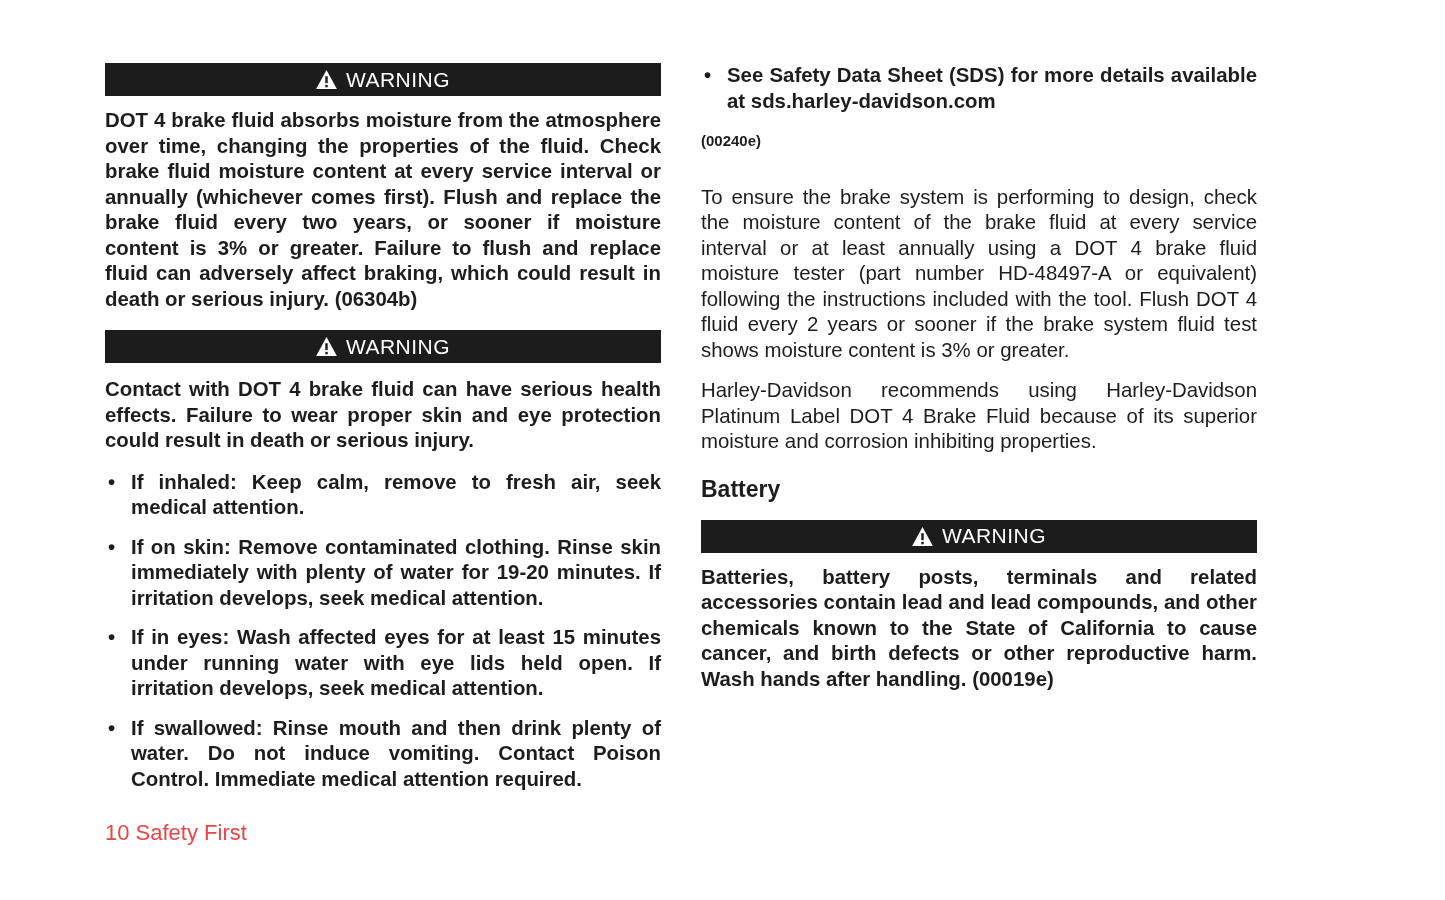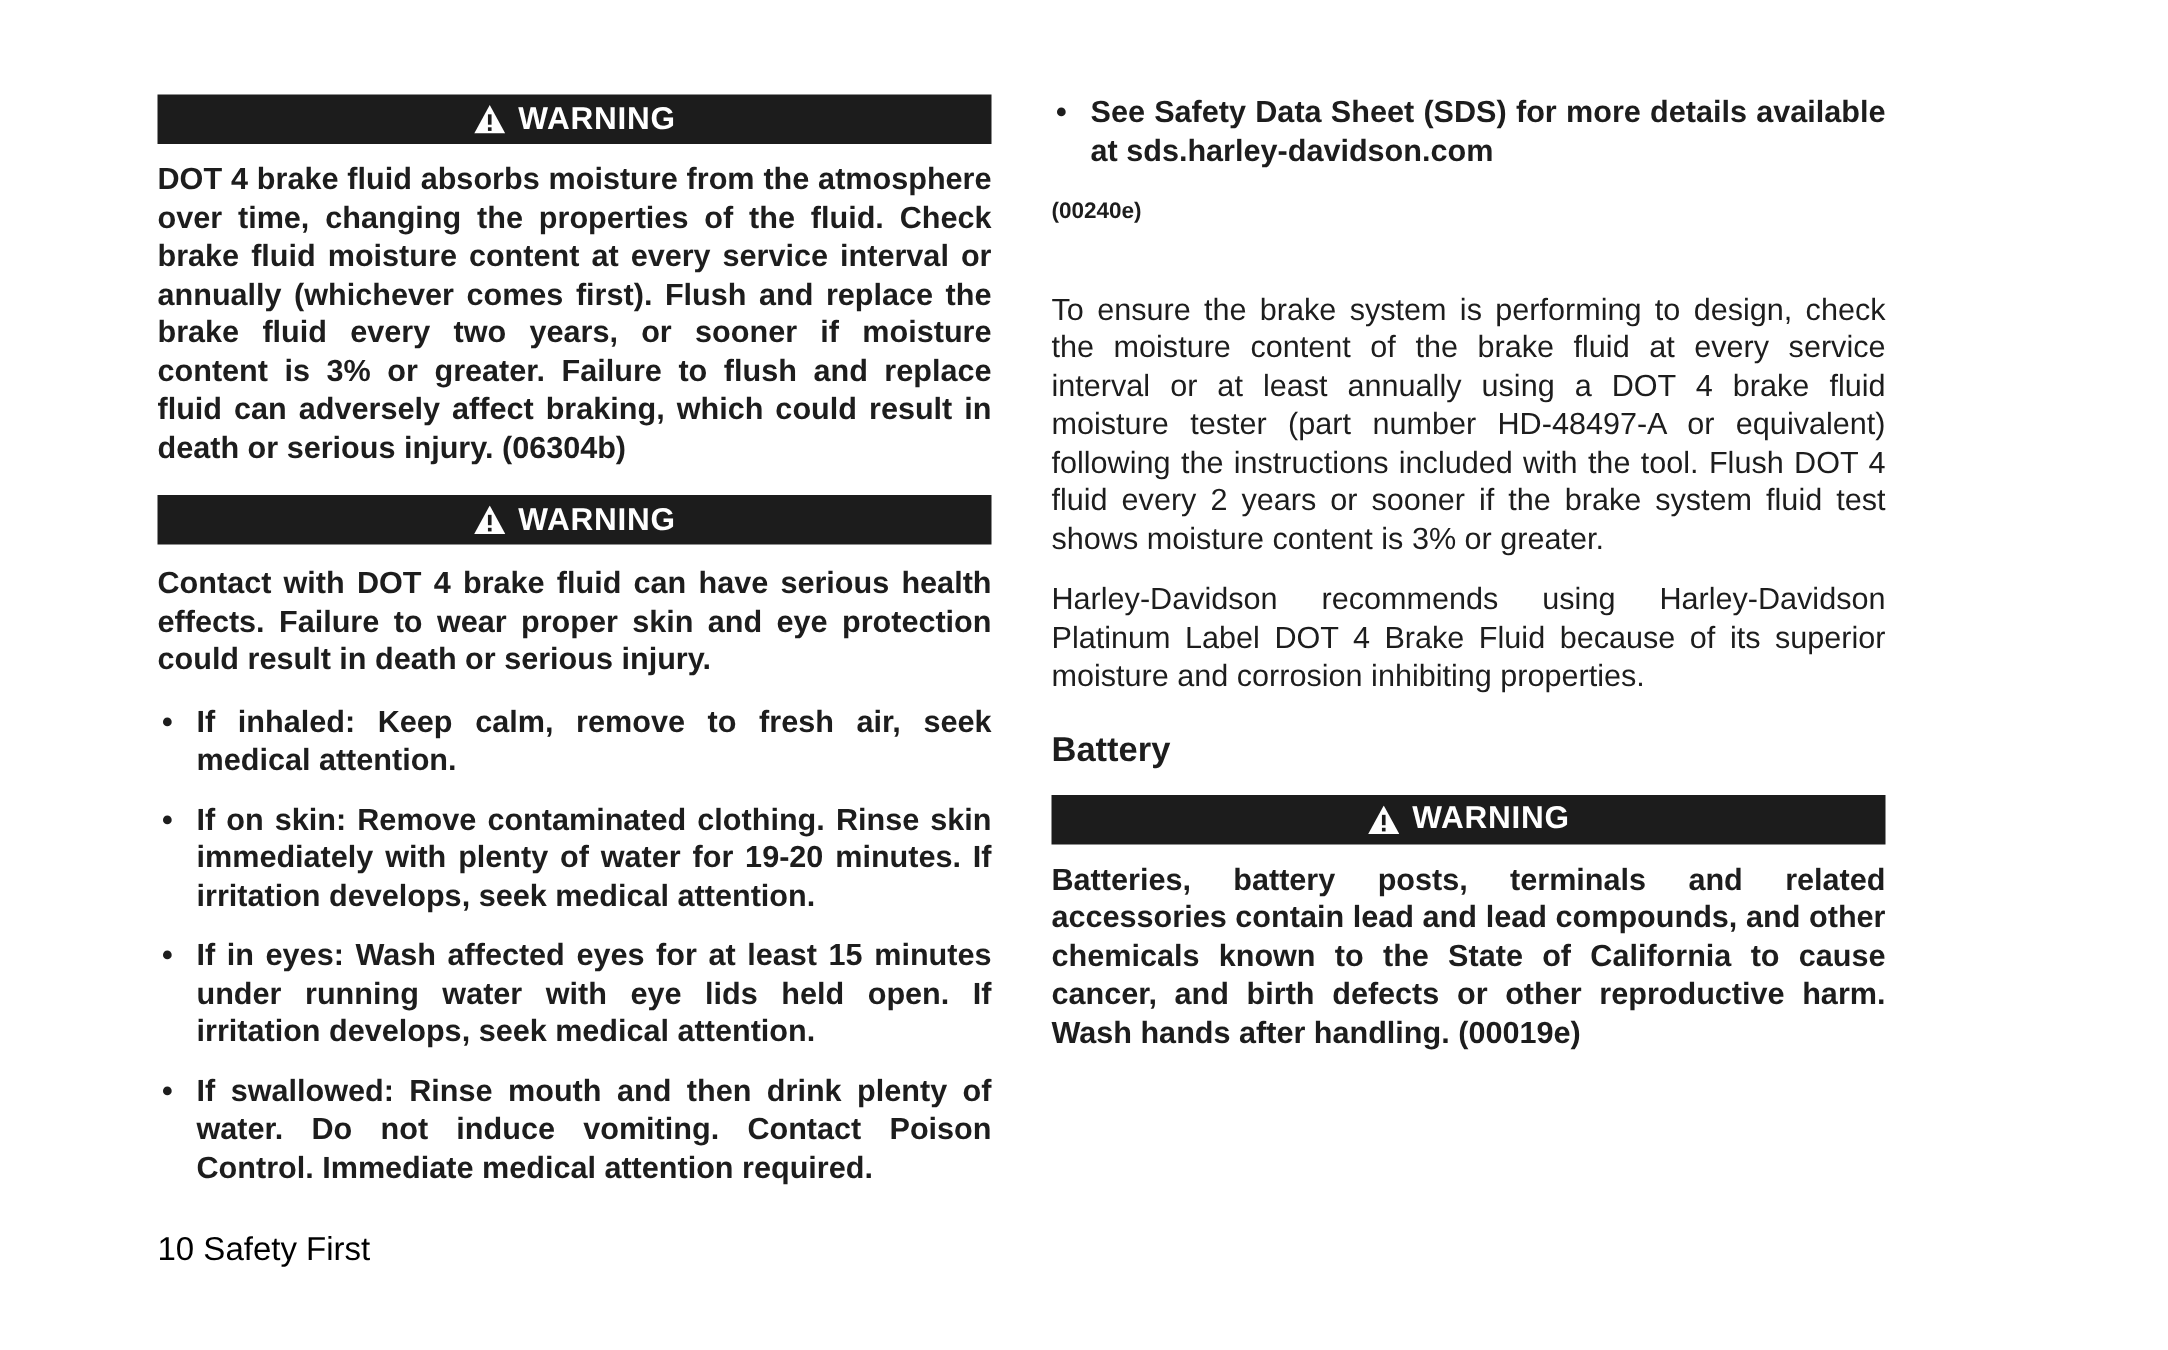--- a/index.html
+++ b/index.html
@@ -25,21 +25,21 @@
   .col-right { left: 701px; }
 
   .warn-banner {
     background: #1c1c1c;
     color: #ffffff;
     height: 33px;
     display: flex;
     align-items: center;
     justify-content: center;
     gap: 9px;
-    font-weight: bold;
+    font-weight: normal;
     font-size: 21px;
     letter-spacing: 0.5px;
   }
   .warn-banner svg { display: block; }
 
   .para {
     font-size: 20.4px;
     line-height: 25.5px;
     text-align: justify;
   }
@@ -65,41 +65,41 @@
   .bullets-left .bullet-item { margin-top: 14px; }
   .bullets-left .bullet-item:first-child { margin-top: 16px; }
 
   .doc-code {
     margin-top: 14px;
     font-size: 15px;
     line-height: 25.5px;
     font-weight: bold;
     text-align: left;
   }
-  .para-reg-1 { margin-top: 41px; }
+  .para-reg-1 { margin-top: 31px; }
   .para-reg-2 { margin-top: 15px; }
 
   .section-heading {
     margin-top: 19px;
     font-size: 23px;
     line-height: 30px;
     font-weight: bold;
     text-align: left;
   }
   .banner-3 { margin-top: 16px; }
   .warn-body-3 { margin-top: 12px; }
 
   .footer {
     position: absolute;
     left: 105px;
     top: 820px;
     font-size: 22px;
     line-height: 26px;
     font-weight: normal;
-    color: #000000;
+    color: #ef4444;
   }
 </style>
 </head>
 <body>
 
 <div class="page">
 
   <div class="col col-left">
 
     <div class="warn-banner">

